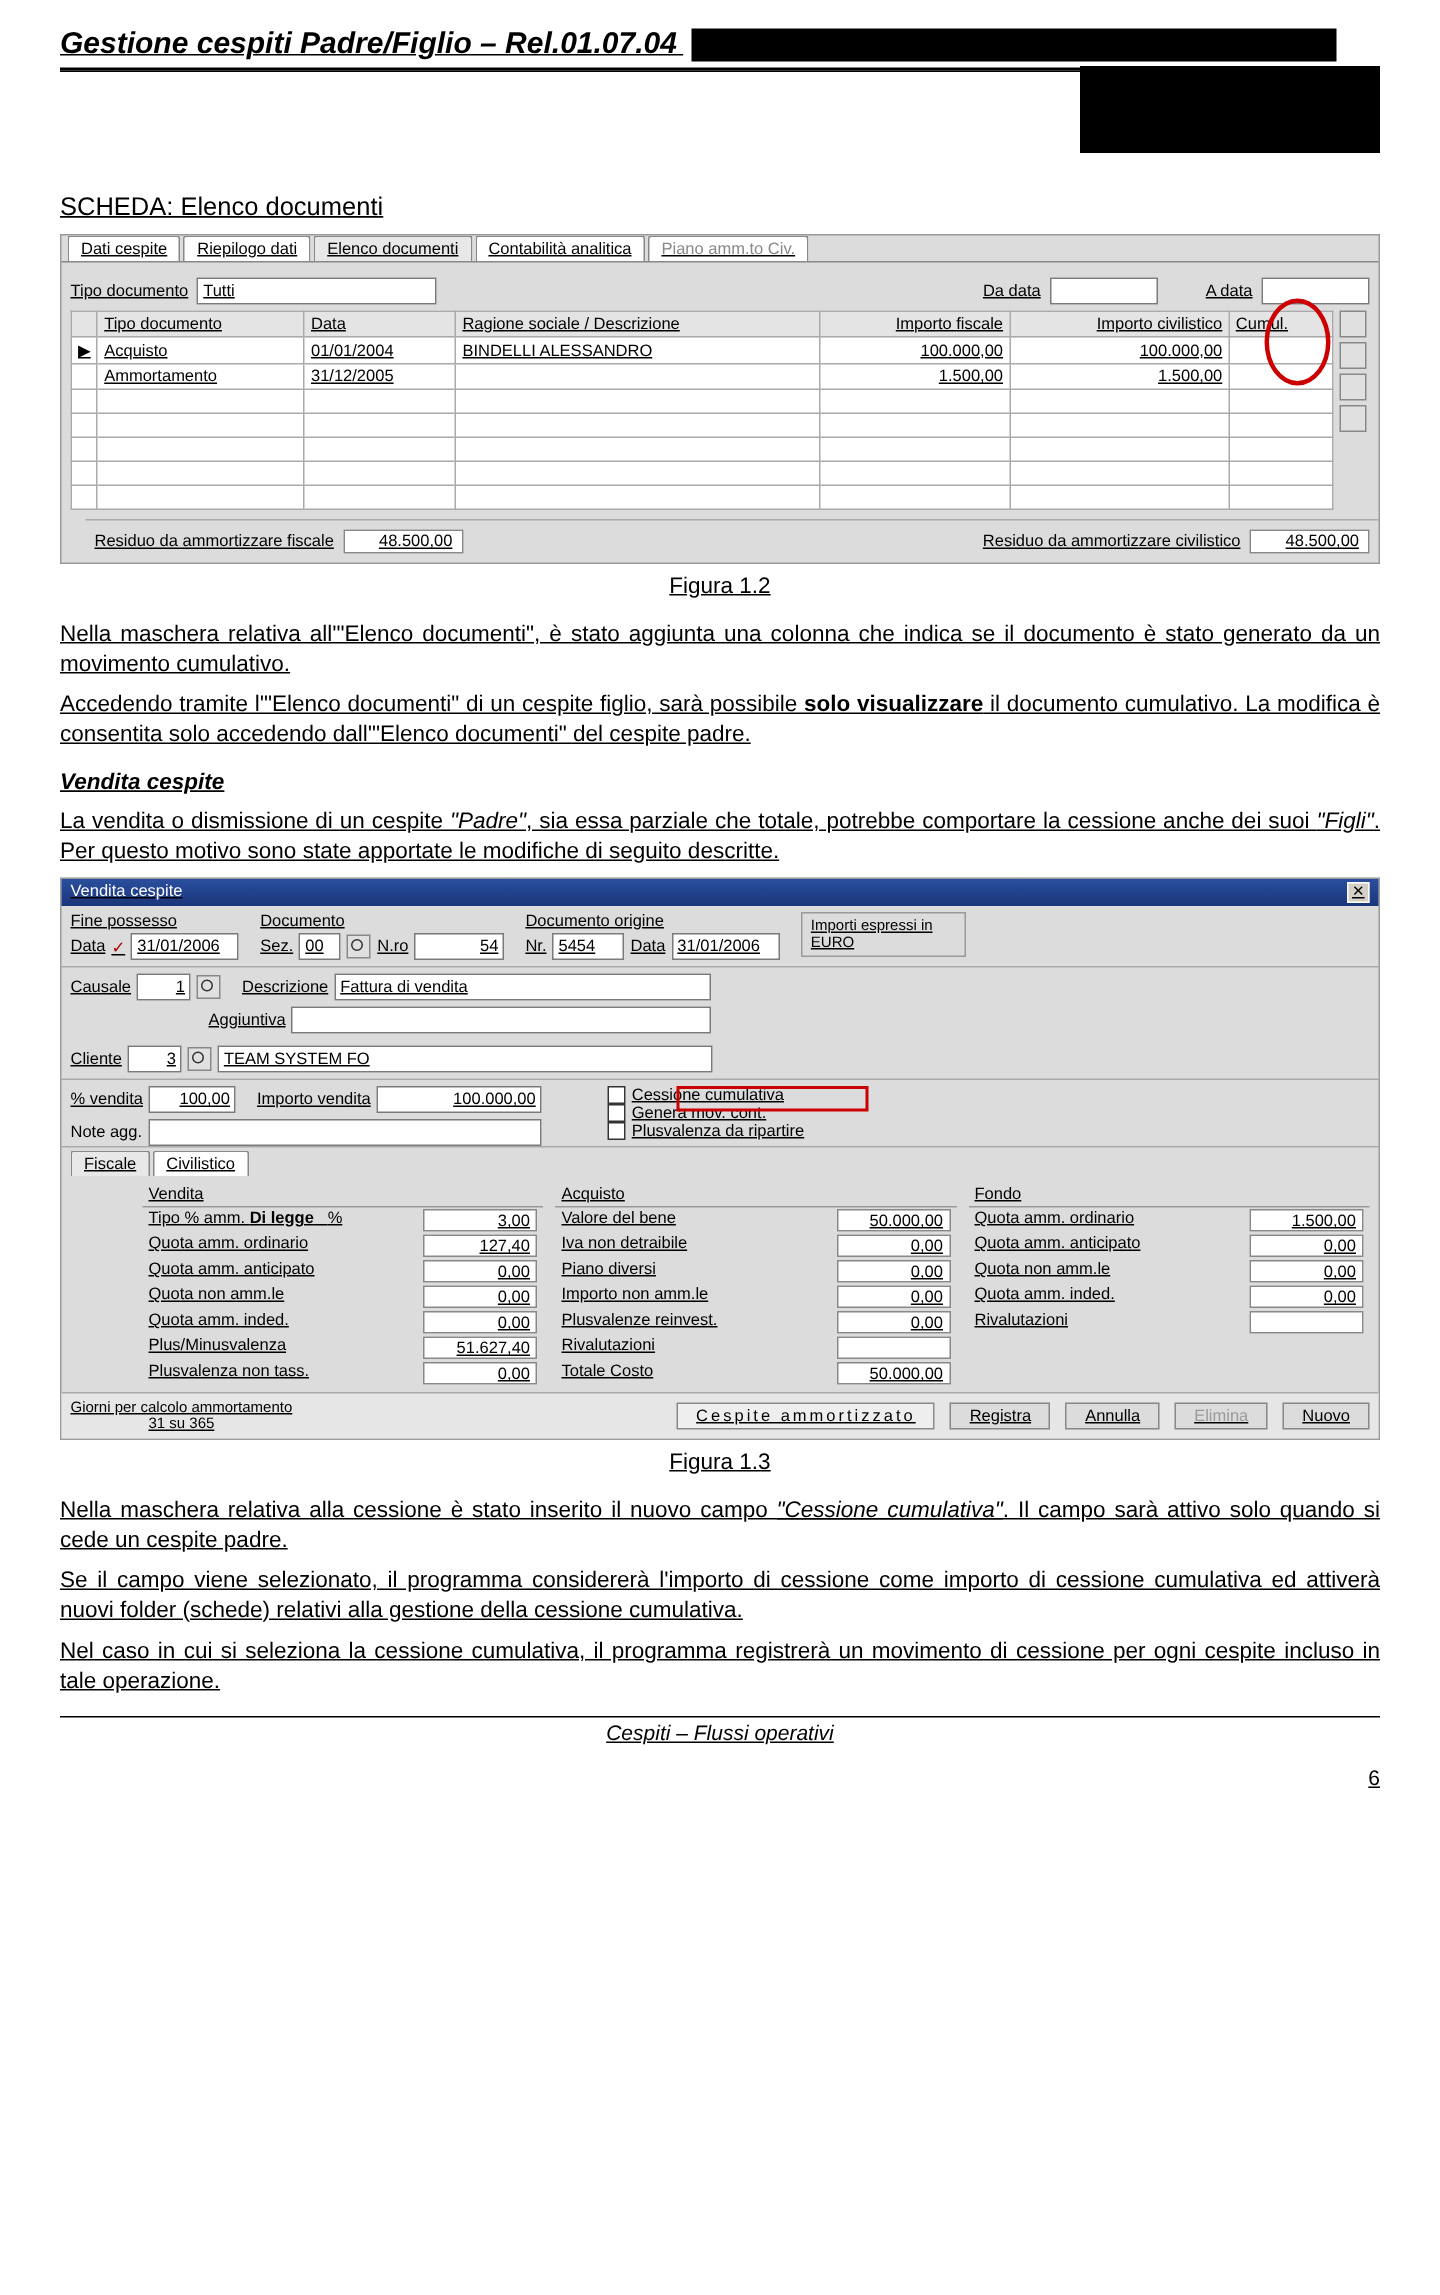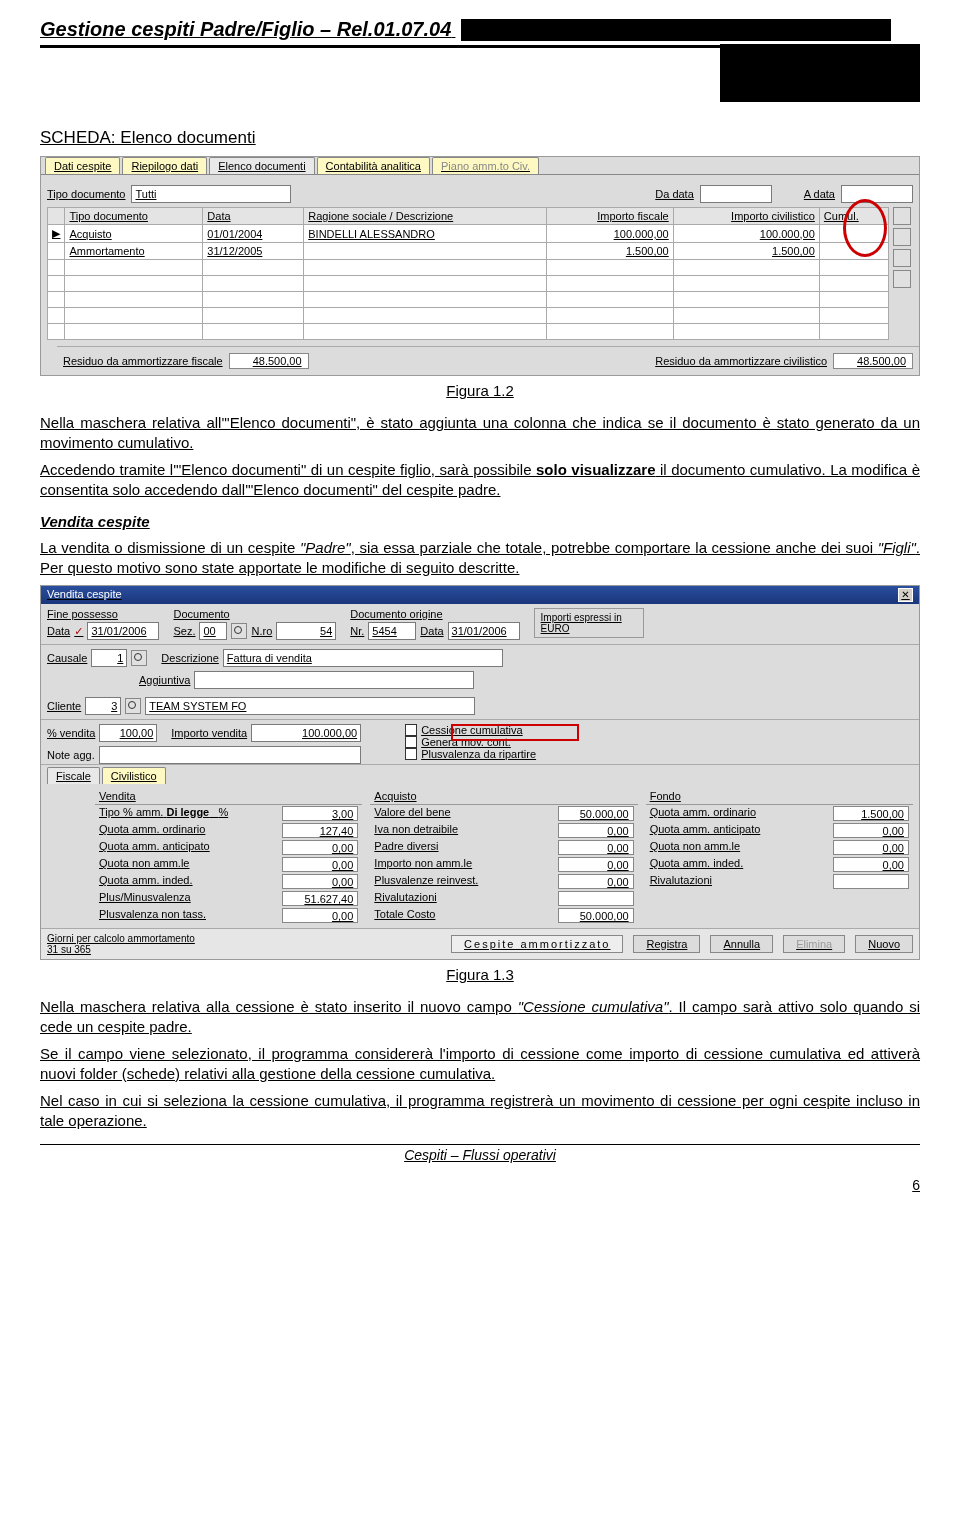--- a/index.html
+++ b/index.html
@@ -18,21 +18,21 @@
   .subh { font-style:italic; font-weight:bold; text-decoration:underline; margin:14px 0 6px 0; }
   .just { text-align:justify; }
   .footer { border-top:1px solid #000; margin-top:14px; padding-top:2px; font-size:14px; }
   .footer-c { text-align:center; font-style:italic; }
   .footer-r { text-align:right; margin-top:14px; }
 
   
   .scr { background:#dcdcdc; border:1px solid #9a9a9a; font-family: Tahoma, Arial, sans-serif; font-size:11px; color:#000; margin:4px 0; }
   .scr-inner { padding:6px; }
   .tabs { display:flex; gap:2px; padding:0 4px; border-bottom:1px solid #888; }
-  .tab { background:#fef9c3; border:1px solid #888; border-bottom:none; padding:2px 8px; font-size:11px; border-radius:2px 2px 0 0; }
+  .tab { background:#ffffff; border:1px solid #888; border-bottom:none; padding:2px 8px; font-size:11px; border-radius:2px 2px 0 0; }
   .tab.active { background:#e8e8e8; }
   .tab.dis { color:#888; }
   .row { display:flex; align-items:center; gap:6px; margin:4px 0; }
   .lbl { font-size:11px; }
   .fld { background:#fff; border:1px solid #7a7a7a; height:18px; padding:0 3px; font-size:11px; line-height:16px; }
   .fld-sm { width:72px; }
   .tbl { border-collapse:collapse; background:#fff; width:100%; font-size:11px; }
   .tbl th, .tbl td { border:1px solid #aaa; padding:2px 4px; text-align:left; height:16px; }
   .tbl th { background:#e4e4e4; font-weight:normal; }
   .tr { text-align:right !important; }
@@ -246,21 +246,21 @@
     </div>
 
     <div class="grp">
       <div class="cell">
         <span class="lbl">Causale</span>
         <span class="fld" style="width:36px;text-align:right">1</span>
         <span class="look"></span>
       </div>
       <div class="cell">
         <span class="lbl">Descrizione</span>
-        <span class="fld" style="width:280px">Fattura di vendita</span>
+        <span class="fld" style="width:251px">Fattura di vendita</span>
       </div>
     </div>
     <div class="grp" style="padding-top:0;">
       <span style="width:78px"></span>
       <div class="cell">
         <span class="lbl">Aggiuntiva</span>
         <span class="fld" style="width:280px"></span>
       </div>
     </div>
     <div class="grp">
@@ -342,21 +342,21 @@
         <div class="colh">Acquisto</div>
         <div class="kv">
             <span class="lbl">Valore del bene</span>
             <span class="v2">50.000,00</span>
           </div>
         <div class="kv">
             <span class="lbl">Iva non detraibile</span>
             <span class="v2">0,00</span>
           </div>
         <div class="kv">
-            <span class="lbl">Padre diversi</span>
+            <span class="lbl">Piano diversi</span>
             <span class="v2">0,00</span>
           </div>
         <div class="kv">
             <span class="lbl">Importo non amm.le</span>
             <span class="v2">0,00</span>
           </div>
         <div class="kv">
             <span class="lbl">Plusvalenze reinvest.</span>
             <span class="v2">0,00</span>
           </div>
@@ -390,21 +390,21 @@
         <div class="kv">
             <span class="lbl">Rivalutazioni</span>
             <span class="v2"></span>
           </div>
       </div>
     </div>
 
     <div class="strip">
       <div style="font-size:10px">
         <div>Giorni per calcolo ammortamento</div>
-        <div style="">31 su 365</div>
+        <div style="text-align:center">31 su 365</div>
       </div>
       <span style="flex:1"></span>
       <span class="btn2 hi" style="letter-spacing:2px">Cespite ammortizzato</span>
       <span class="btn2">Registra</span>
       <span class="btn2">Annulla</span>
       <span class="btn2 dis">Elimina</span>
       <span class="btn2">Nuovo</span>
     </div>
   </div>
 

